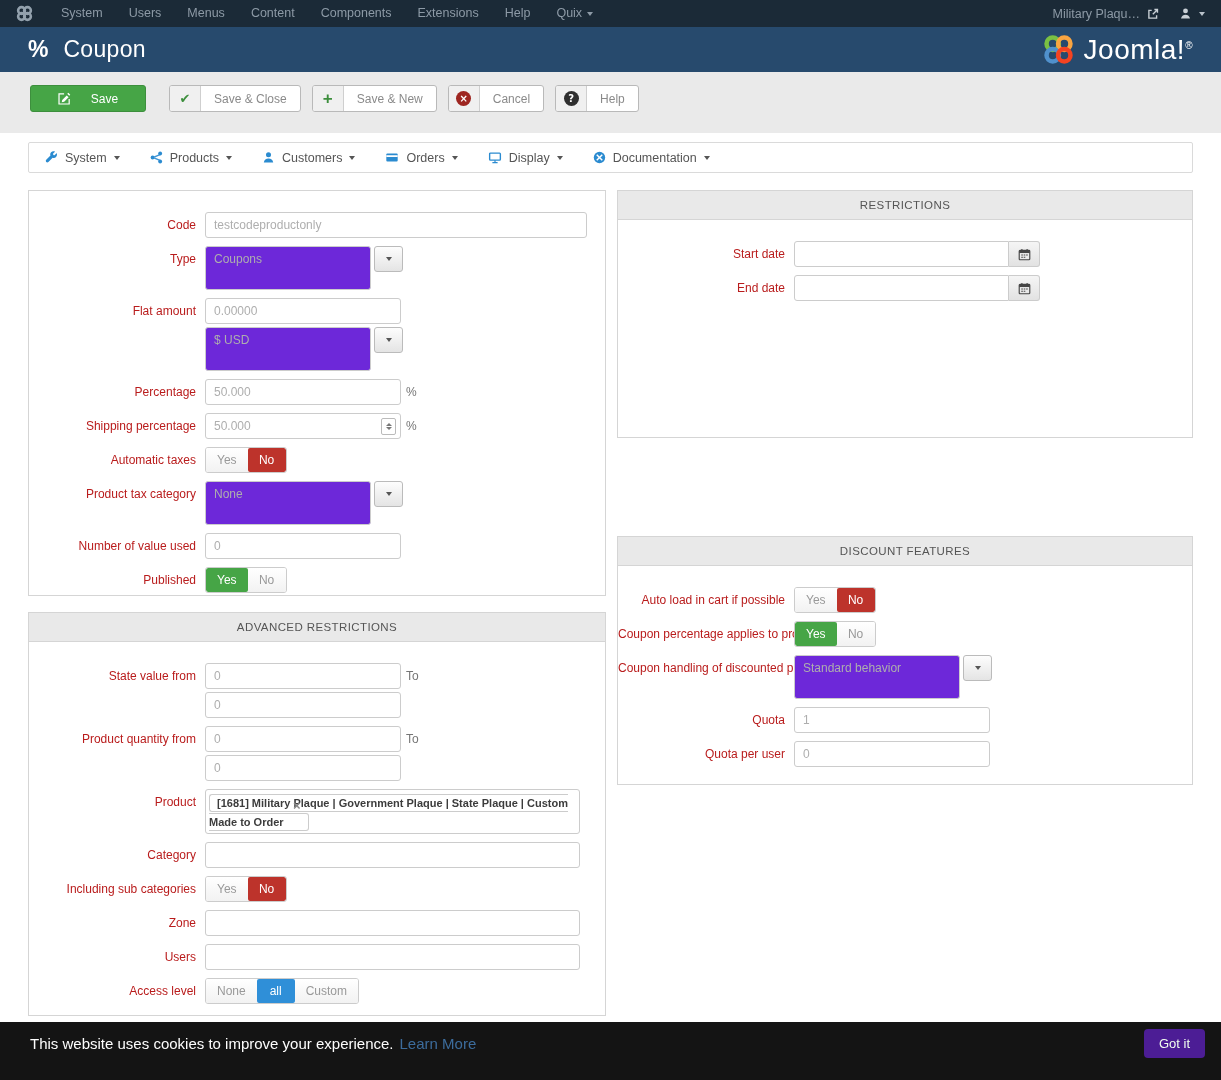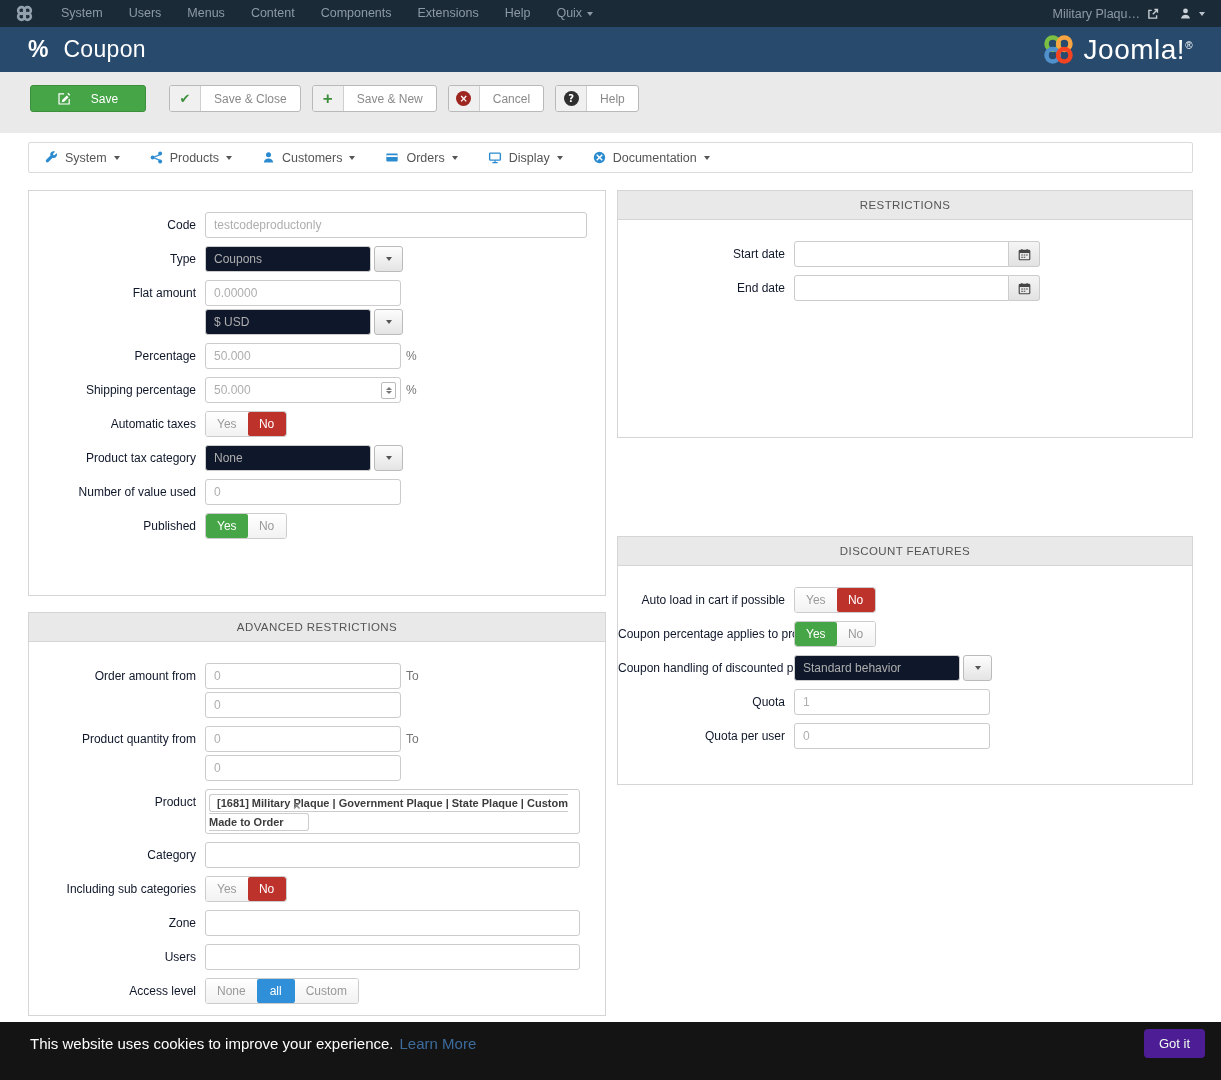--- a/index.html
+++ b/index.html
@@ -52,33 +52,33 @@
   .col { width:578px; display:flex; flex-direction:column; }
   .panel { border:1px solid #d5d5d5; background:#fff; width:100%; }
   .panel-header { background:#e9e9e9; border-bottom:1px solid #d5d5d5; height:29px; display:flex; align-items:center; justify-content:center; font-size:11.5px; color:#555; letter-spacing:.4px; }
   .panel-body { padding:21px 18px 0 0; }
   .h-main  { height:406px; } .h-restr { height:248px; }
   .h-adv   { height:404px; } .h-disc  { height:249px; }
   .gap-left  { margin-top:16px; } .gap-right { margin-top:98px; }
 
   .row { display:flex; align-items:flex-start; margin-bottom:8px; }
   .row.tight { margin-bottom:3px; }
-  .row > label { width:176px; min-width:176px; text-align:right; padding-right:9px; font-size:12px; color:#0f172a; line-height:26px; overflow:hidden; white-space:nowrap; }
+  .row > label { width:176px; min-width:176px; text-align:right; padding-right:9px; font-size:12px; color:#b91c1c; line-height:26px; overflow:hidden; white-space:nowrap; }
   .suffix, .to-label { font-size:12px; color:#757575; line-height:26px; margin-left:5px; }
 
   .inp { height:26px; border:1px solid #ccc; border-radius:3px; font-size:12px; color:#aeaeae; padding:0 8px; font-family:inherit; background:#fff; outline:none; }
   .w-code { width:382px; } .w-num { width:196px; } .w-full { width:375px; }
 
   .inp-wrap { position:relative; display:inline-flex; align-items:center; }
   .spin { position:absolute; right:5px; width:15px; height:17px; border:1px solid #bbb; border-radius:2px; display:flex; flex-direction:column; align-items:center; justify-content:center; gap:1px; background:#fff; cursor:pointer; }
   .spin i { width:0; height:0; border-left:3px solid transparent; border-right:3px solid transparent; display:block; }
   .spin .up { border-bottom:3.5px solid #777; } .spin .down { border-top:3.5px solid #777; }
 
   .select { display:flex; gap:3px; }
-  .select .val { width:166px; height:26px; border:1px solid #ccc; border-radius:3px; background:#0f172a; font-size:12px; color:#aeaeae; line-height:24px; padding:0 8px; }
+  .select .val { width:166px; height:44px; border:1px solid #ccc; border-radius:3px; background:#6d28d9; font-size:12px; color:#aeaeae; line-height:24px; padding:0 8px; }
   .dd-btn { width:29px; height:26px; border:1px solid #bbb; border-radius:3px; background:linear-gradient(#fdfdfd,#e4e4e4); display:flex; align-items:center; justify-content:center; cursor:pointer; color:#555; }
 
   .date-group { display:flex; }
   .date-group .inp { width:215px; border-radius:3px 0 0 3px; }
   .cal-btn { width:31px; height:26px; border:1px solid #ccc; border-left:none; border-radius:0 3px 3px 0; background:linear-gradient(#f5f5f5,#e2e2e2); display:flex; align-items:center; justify-content:center; cursor:pointer; color:#444; }
 
   .toggle { display:inline-flex; border:1px solid #ccc; border-radius:3px; overflow:hidden; height:26px; background:#fff; cursor:pointer; }
   .toggle .opt { min-width:38px; padding:0 11px; line-height:24px; font-size:12px; color:#999; text-align:center; background:linear-gradient(#fff,#f2f2f2); }
   .toggle .opt.on-red   { background:#bd332b; color:#fff; border-radius:2px; }
   .toggle .opt.on-green { background:#46a546; color:#fff; border-radius:2px; }
@@ -325,21 +325,21 @@
             <span class="opt">No</span>
           </span>
         </div>
       </div>
     </div>
 
     <div class="panel h-adv gap-left">
       <div class="panel-header">ADVANCED RESTRICTIONS</div>
       <div class="panel-body">
         <div class="row tight">
-          <label>Order amount from</label>
+          <label>State value from</label>
           <input class="inp w-num" value="0" style="">
           <span class="to-label">To</span>
         </div>
         <div class="row">
           <label></label>
           <input class="inp w-num" value="0" style="">
         </div>
         <div class="row tight">
           <label>Product quantity from</label>
           <input class="inp w-num" value="0" style="">

